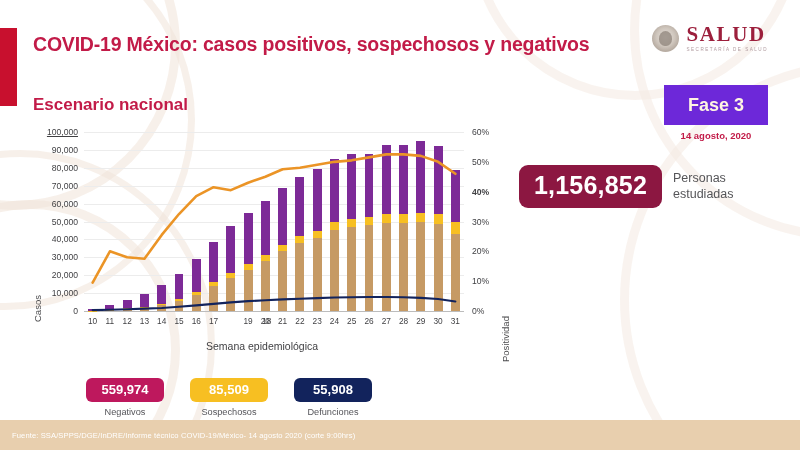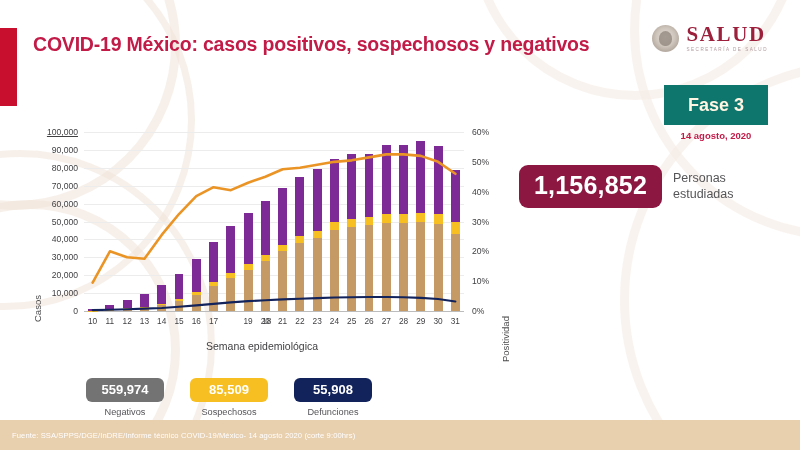--- a/index.html
+++ b/index.html
@@ -72,21 +72,21 @@
     font-size: 21px; font-weight: bold; color: #9c1f3c; letter-spacing: 1.6px;
   }
   .logo-sub {
     font-size: 4.6px; color: #b09a9f; letter-spacing: 1.5px; margin-top: 3px;
   }
 
   
   .fase-box {
     position: absolute; right: 32px; top: 85px;
     width: 104px; height: 40px;
-    background: #0f766e;
+    background: #6d28d9;
     display: flex; align-items: center; justify-content: center;
   }
   .fase-box span { color: #fff5e2; font-size: 18px; font-weight: bold; }
   .fase-date {
     position: absolute; right: 32px; top: 130px;
     width: 104px; text-align: center;
     font-size: 9.5px; font-weight: bold; color: #c21b48;
   }
 
   
@@ -169,20 +169,21 @@
   <div class="wm b"></div>
   <div class="wm c"></div>
   <div class="wm d"></div>
   <div class="wm e"></div>
   <div class="wm f"></div>
   <div class="wm g"></div>
 
   <div class="accent-bar"></div>
 
   <div class="title">COVID-19 México: casos positivos, sospechosos y negativos</div>
+  <div class="subtitle">Escenario nacional</div>
 
   <div class="logo">
     <div class="eagle"></div>
     <div class="logo-txt">
       <div class="logo-main">SALUD</div>
       <div class="logo-sub">SECRETARÍA DE SALUD</div>
     </div>
   </div>
 
   <div class="fase-box">
@@ -221,21 +222,21 @@
       <div class="grid-line" style="left: 58px; top: 41.8px; width: 380px;"></div>
       <div class="ytick ytick-l" style="top: 41.8px; left: 0px; right: auto; width: 52px;">80,000</div>
       <div class="grid-line" style="left: 58px; top: 23.9px; width: 380px;"></div>
       <div class="ytick ytick-l" style="top: 23.9px; left: 0px; right: auto; width: 52px;">90,000</div>
       <div class="grid-line" style="left: 58px; top: 6px; width: 380px;"></div>
       <div class="ytick ytick-l" style="top: 6px; left: 0px; right: auto; width: 52px; text-decoration: underline;">100,000</div>
       <div class="ytick ytick-r" style="top: 185px; left: 446px; right: auto; text-align: left;">0%</div>
       <div class="ytick ytick-r" style="top: 155.167px; left: 446px; right: auto; text-align: left;">10%</div>
       <div class="ytick ytick-r" style="top: 125.333px; left: 446px; right: auto; text-align: left;">20%</div>
       <div class="ytick ytick-r" style="top: 95.5px; left: 446px; right: auto; text-align: left;">30%</div>
-      <div class="ytick ytick-r" style="top: 65.6667px; left: 446px; right: auto; text-align: right;">40%</div>
+      <div class="ytick ytick-r" style="top: 65.6667px; left: 446px; right: auto; text-align: right; font-weight: bold;">40%</div>
       <div class="ytick ytick-r" style="top: 35.8333px; left: 446px; right: auto; text-align: left;">50%</div>
       <div class="ytick ytick-r" style="top: 6px; left: 446px; right: auto; text-align: center;">60%</div>
       <div class="axis-line" style="left: 58px; top: 185px; width: 380px; height: 1px;"></div>
       <div class="bar-seg" style="left: 62.1455px; top: 184.732px; width: 8.98182px; height: 0.6px; background: rgb(198, 154, 100);"></div>
       <div class="bar-seg" style="left: 62.1455px; top: 184.624px; width: 8.98182px; height: 0.6px; background: rgb(247, 191, 34);"></div>
       <div class="bar-seg" style="left: 62.1455px; top: 183.013px; width: 8.98182px; height: 1.611px; background: rgb(125, 42, 151);"></div>
       <div class="xtick" style="left: 66.6364px; top: 190px;">10</div>
       <div class="bar-seg" style="left: 79.4182px; top: 184.105px; width: 8.98182px; height: 0.895px; background: rgb(198, 154, 100);"></div>
       <div class="bar-seg" style="left: 79.4182px; top: 183.747px; width: 8.98182px; height: 0.6px; background: rgb(247, 191, 34);"></div>
       <div class="bar-seg" style="left: 79.4182px; top: 179.272px; width: 8.98182px; height: 4.475px; background: rgb(125, 42, 151);"></div>
@@ -321,21 +322,21 @@
       <div class="bar-seg" style="left: 424.873px; top: 44.485px; width: 8.98182px; height: 51.91px; background: rgb(125, 42, 151);"></div>
       <div class="xtick" style="left: 429.364px; top: 190px;">31</div>
       <svg width="500" height="225" style="position: absolute; left: 0px; top: 0px;">
         <polyline points="66.64,156.66 83.91,125.33 101.18,131.30 118.45,132.79 135.73,108.92 153.00,88.04 170.27,70.14 187.55,61.19 204.82,64.17 222.09,56.72 239.36,50.75 256.64,43.29 273.91,41.80 291.18,38.82 308.45,35.83 325.73,34.34 343.00,31.36 360.27,28.38 377.55,28.38 394.82,29.87 412.09,35.83 429.36,47.77" fill="none" stroke="#eb9426" stroke-width="2.6" stroke-linejoin="round" stroke-linecap="round"></polyline>
         <polyline points="66.64,184.10 83.91,183.81 101.18,183.21 118.45,182.61 135.73,182.02 153.00,180.82 170.27,179.33 187.55,177.84 204.82,176.35 222.09,175.16 239.36,174.26 256.64,173.37 273.91,172.77 291.18,172.17 308.45,171.57 325.73,171.28 343.00,170.98 360.27,170.98 377.55,171.28 394.82,171.87 412.09,173.07 429.36,175.45" fill="none" stroke="#12235c" stroke-width="2.1" stroke-linejoin="round" stroke-linecap="round"></polyline>
       </svg>
     </div>
 
   <div class="legend">
       <div class="legend-item">
-        <div class="legend-pill" style="background: #737373;">559,974</div>
+        <div class="legend-pill" style="background: #be185d;">559,974</div>
         <div class="legend-cap">Negativos</div>
       </div>
       <div class="legend-item">
         <div class="legend-pill" style="background: rgb(247, 191, 34);">85,509</div>
         <div class="legend-cap">Sospechosos</div>
       </div>
       <div class="legend-item">
         <div class="legend-pill" style="background: rgb(18, 35, 92);">55,908</div>
         <div class="legend-cap">Defunciones confirmadas</div>
       </div>

